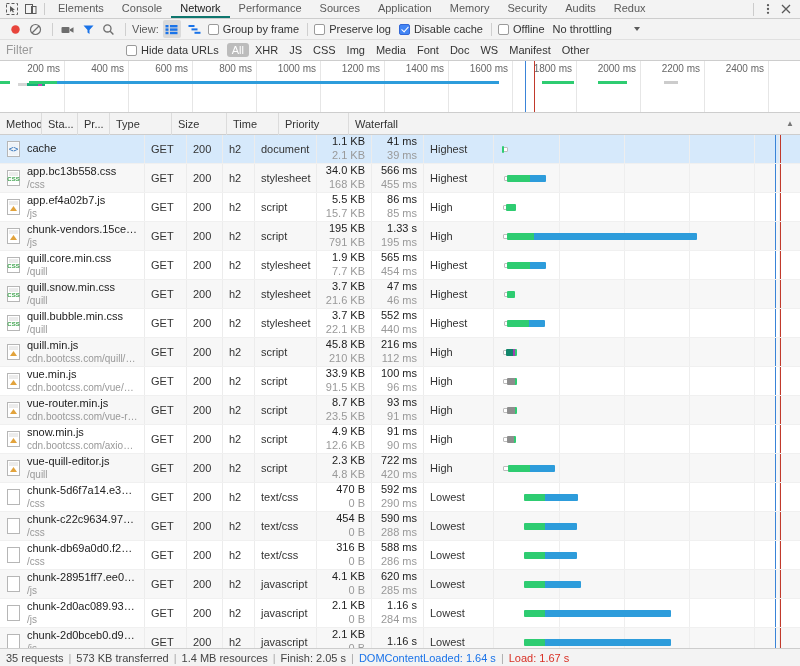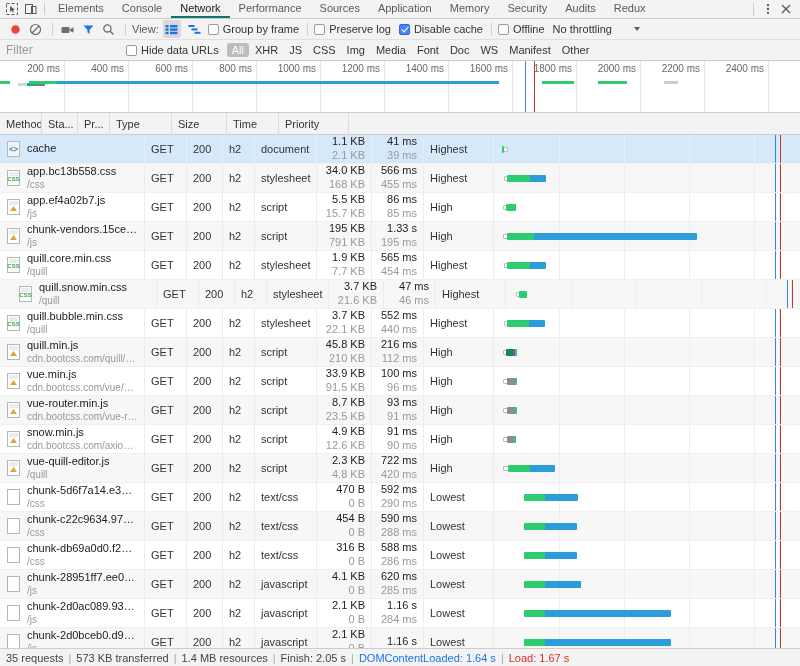--- a/index.html
+++ b/index.html
@@ -347,20 +347,24 @@
         </div>
         <div class="th" style="width: 55px;">
           <span>Size</span>
         </div>
         <div class="th" style="width: 52px;">
           <span>Time</span>
         </div>
         <div class="th" style="width: 70px;">
           <span>Priority</span>
         </div>
+        <div class="th last">
+          <span>Waterfall</span>
+          <span class="sortarrow">▲</span>
+        </div>
       </div>
     <div class="tbody" id="tbody">
         <div class="row selected">
           <div class="cell namec" style="width: 145px;">
             <span class="ficon">
               <svg width="15" height="16" viewBox="0 0 15 16">
                 <rect x="1.5" y="0.5" width="12" height="15" fill="#fff" stroke="#b6b6b6" stroke-width="1"></rect>
                 <rect x="2.5" y="1.5" width="10" height="13" fill="#eef3f8"></rect>
                 <text x="7.5" y="11" font-size="8" fill="#2d6fb8" text-anchor="middle" font-family="monospace">&lt;&gt;</text>
               </svg>
@@ -581,21 +585,21 @@
             <div class="wf-wait" style="left: 9.5px; width: 9.5px;"></div>
             <div class="wf-bar" style="left: 13px;">
               <div class="wf-seg" style="width: 22.5px; background: rgb(46, 204, 113);"></div>
               <div class="wf-seg" style="width: 16px; background: rgb(45, 156, 219);"></div>
             </div>
             <div class="wf-vline" style="left: 281px; background: rgb(58, 132, 216);"></div>
             <div class="wf-vline" style="left: 286px; background: rgb(193, 57, 43);"></div>
           </div>
         </div>
         <div class="row odd">
-          <div class="cell namec" style="width: 145px; margin-left: 12px;">
+          <div class="cell namec" style="width: 145px;">
             <span class="ficon">
               <svg width="15" height="16" viewBox="0 0 15 16">
                 <rect x="1.5" y="0.5" width="12" height="15" fill="#fff" stroke="#b6b6b6" stroke-width="1"></rect>
                 <text x="7.5" y="11" font-size="6" fill="#3aa14a" text-anchor="middle" font-weight="bold" font-family="sans-serif">CSS</text>
                 <line x1="3" y1="3" x2="12" y2="3" stroke="#d8d8d8"></line>
                 <line x1="3" y1="5" x2="12" y2="5" stroke="#d8d8d8"></line>
               </svg>
             </span>
             <div class="name-wrap">
               <div class="name-main">quill.snow.min.css</div>

